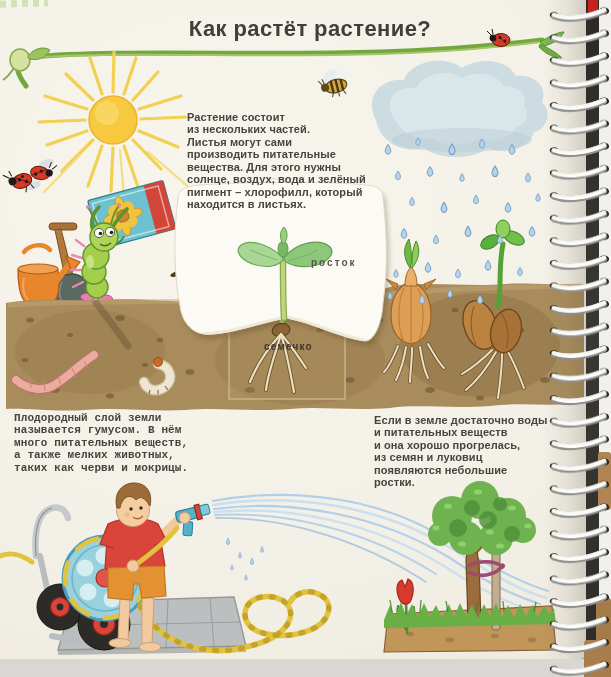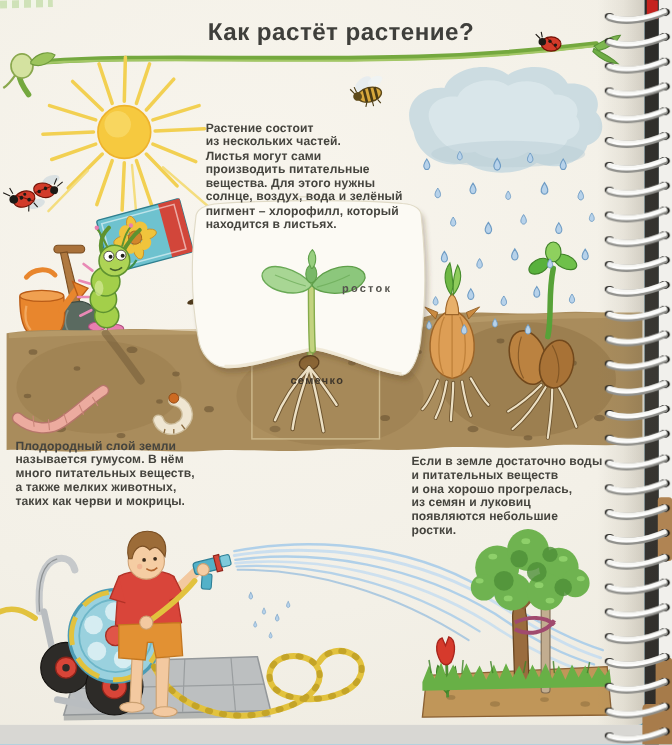--- a/index.html
+++ b/index.html
@@ -18,21 +18,21 @@
   .patch{position:absolute;background:#b08453;border-radius:3px;}
   .ribbon{position:absolute;left:588px;top:0;width:10px;height:17px;background:#c5231f;transform:skewY(4deg);}
   .bottom-strip{position:absolute;left:0;top:659px;width:611px;height:18px;background:#d8d7d3;}
   .corner-brown{position:absolute;left:584px;top:640px;width:27px;height:37px;background:#a87c4b;border-radius:4px 0 0 0;}
   svg.art{position:absolute;left:0;top:0;}
   .title{position:absolute;left:150px;top:16px;width:320px;text-align:center;
          font-size:22px;font-weight:bold;color:#3f3f3b;letter-spacing:.4px;}
   .txt{position:absolute;color:#45443e;font-weight:bold;font-size:11px;line-height:1.13;
        white-space:pre-line;letter-spacing:.1px;}
   .p-top{left:187px;top:79px;width:205px;margin-top:32px;}
-  .p-left{left:14px;top:400px;width:215px;}
+  .p-left{left:14px;top:412px;width:215px;font-family:Liberation Mono, monospace;}
   .p-right{left:374px;top:414px;width:200px;}
   .p-bottom{left:197px;top:552px;width:215px;line-height:1.16;}
   .lbl{position:absolute;font-size:10px;font-weight:bold;color:#55544e;white-space:nowrap;}
   .lbl-rostok{left:298px;top:257px;letter-spacing:2px;padding-left:13px;}
   .lbl-semechko{left:264px;top:341px;letter-spacing:1.2px;color:#3e362b;}
 </style>
 </head>
 <body>
 
 <div class="shot">

